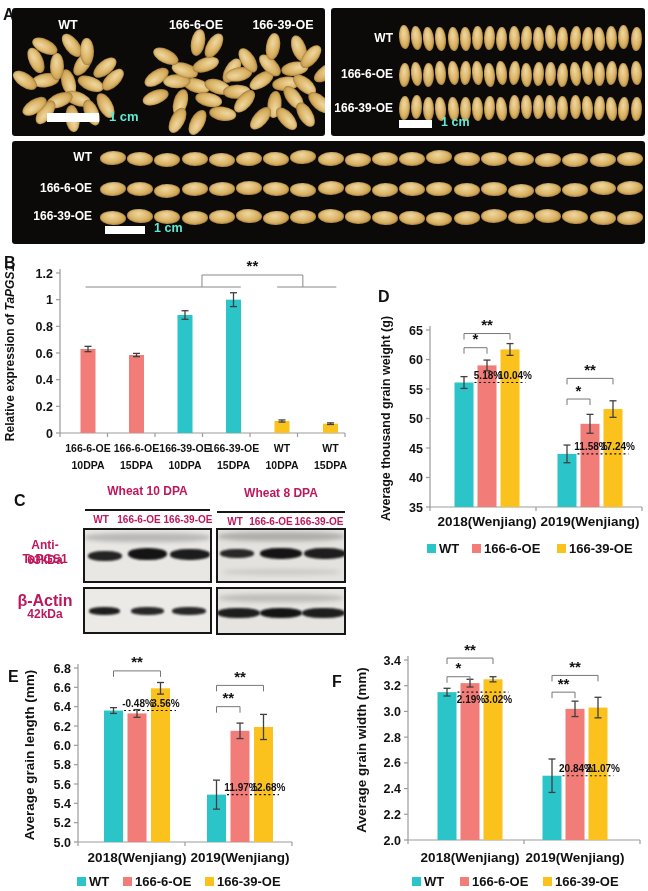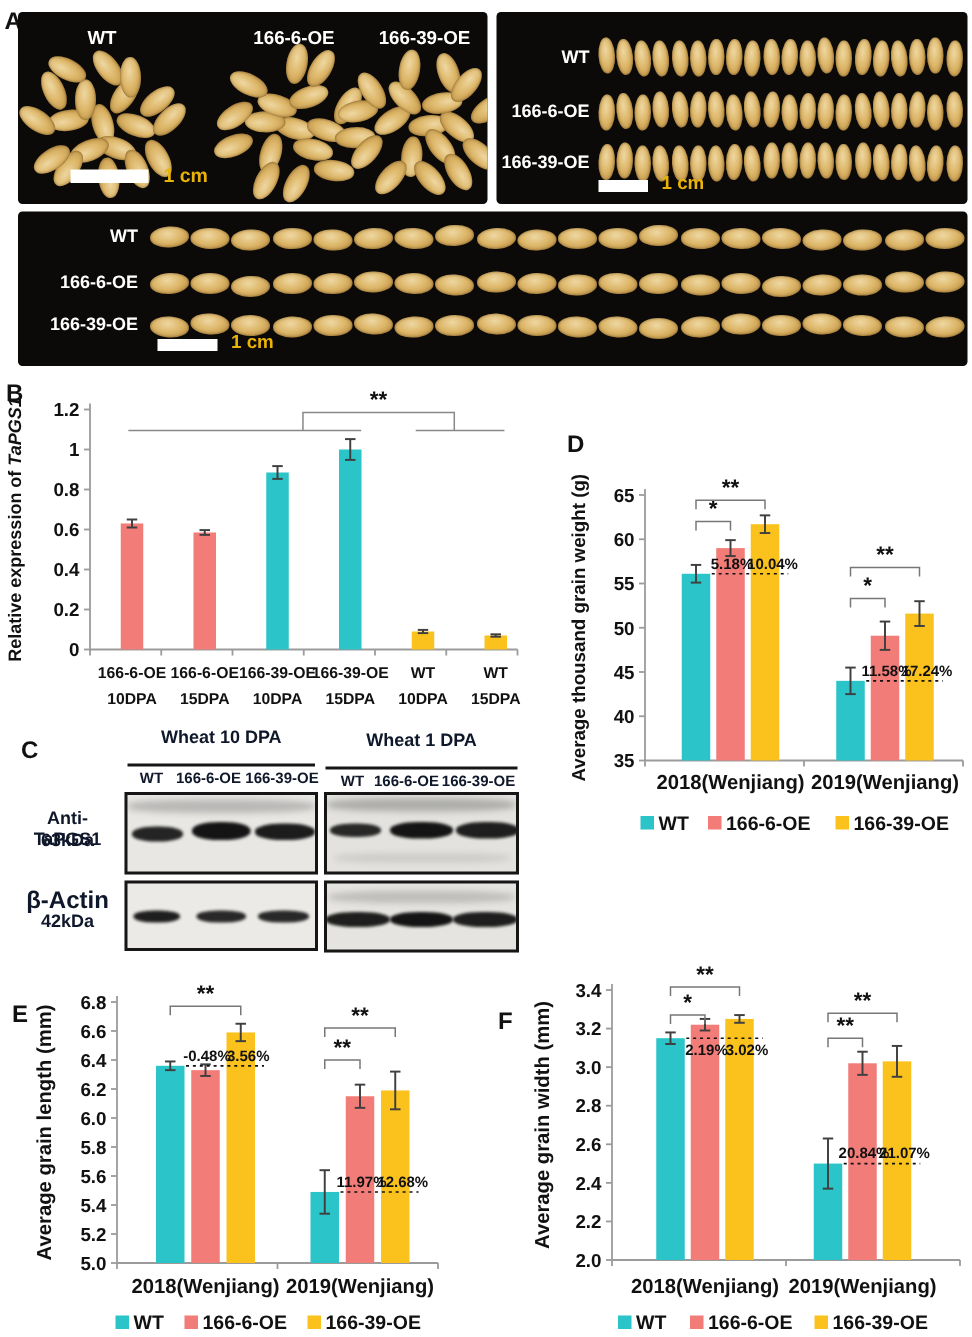--- a/index.html
+++ b/index.html
@@ -6,25 +6,25 @@
   body{width:648px;height:891px;position:relative;background:#ffffff;
        font-family:"Liberation Sans",sans-serif;overflow:hidden;}
   .panel-label{position:absolute;font-weight:bold;font-size:16px;color:#111;}
   .photo{position:absolute;background:#0b0a08;border-radius:3px;overflow:hidden;}
   .photo-label{position:absolute;color:#fff;font-weight:bold;font-size:12.5px;text-align:center;}
   .row-label{position:absolute;color:#fff;font-weight:bold;font-size:12px;text-align:right;}
   .grain{position:absolute;border-radius:50%;
          background:radial-gradient(ellipse at 45% 35%, #eed7a2 0%, #ddb76a 45%, #bd9145 85%, #9c7631 100%);
          box-shadow:inset 0 0 2px rgba(60,35,0,.6);}
   .scalebar{position:absolute;background:#fff;}
-  .scalelabel{position:absolute;color:#eab308;font-weight:bold;font-size:13px;}
+  .scalelabel{position:absolute;color:#5eead4;font-weight:bold;font-size:13px;}
   .blot-box{position:absolute;border:2px solid #161616;box-sizing:border-box;overflow:hidden;}
   .band{position:absolute;background:#141414;border-radius:45%;filter:blur(1.2px);}
   .smear{position:absolute;background:#4d4d4d;border-radius:40%;filter:blur(2.2px);}
-  .c-text{position:absolute;font-weight:bold;color:#0f172a;}
+  .c-text{position:absolute;font-weight:bold;color:#be185d;}
   .c-rule{position:absolute;background:#161616;height:2px;}
   svg{position:absolute;overflow:visible;}
   text{font-family:"Liberation Sans",sans-serif;}
 </style>
 </head>
 <body>
 
 <div class="panel-label" style="left:3px;top:6px;">A</div>
 
 <div class="photo" style="left:12px;top:8px;width:313px;height:128px;">
@@ -294,21 +294,21 @@
     <text x="330.5" y="202" text-anchor="middle" font-size="10.5" font-weight="bold" fill="#111">WT</text>
     <text x="330.5" y="219" text-anchor="middle" font-size="10.5" font-weight="bold" fill="#111">15DPA</text>
     <line x1="85.575" y1="37" x2="240.775" y2="37" stroke="#888" stroke-width="1"></line>
     <line x1="277.15" y1="37" x2="336.32" y2="37" stroke="#888" stroke-width="1"></line>
     <path d="M 201.97500000000002 37 L 201.97500000000002 24.99999999999997 L 302.855 24.99999999999997 L 302.855 37" fill="none" stroke="#888" stroke-width="1"></path>
     <text x="252.41500000000002" y="20.99999999999997" text-anchor="middle" font-size="15" font-weight="bold" fill="#111">**</text>
   </svg>
 
 <div class="panel-label" style="left:14px;top:492px;">C</div>
 <div class="c-text" style="left:85px;top:484px;width:125px;text-align:center;font-size:12px;">Wheat 10 DPA</div>
-<div class="c-text" style="left:216px;top:486px;width:130px;text-align:center;font-size:12px;">Wheat 1 DPA</div>
+<div class="c-text" style="left:216px;top:486px;width:130px;text-align:center;font-size:12px;">Wheat 8 DPA</div>
 <div class="c-rule" style="left:85px;top:509px;width:125px;"></div>
 <div class="c-rule" style="left:217px;top:511px;width:128px;"></div>
 
 <div class="c-text" style="left:88px;top:514px;width:26px;text-align:center;font-size:10px;">WT</div>
 <div class="c-text" style="left:114px;top:514px;width:50px;text-align:center;font-size:10px;">166-6-OE</div>
 <div class="c-text" style="left:161px;top:514px;width:54px;text-align:center;font-size:10px;">166-39-OE</div>
 <div class="c-text" style="left:222px;top:516px;width:26px;text-align:center;font-size:10px;">WT</div>
 <div class="c-text" style="left:245px;top:516px;width:52px;text-align:center;font-size:10px;">166-6-OE</div>
 <div class="c-text" style="left:292px;top:516px;width:54px;text-align:center;font-size:10px;">166-39-OE</div>
 

